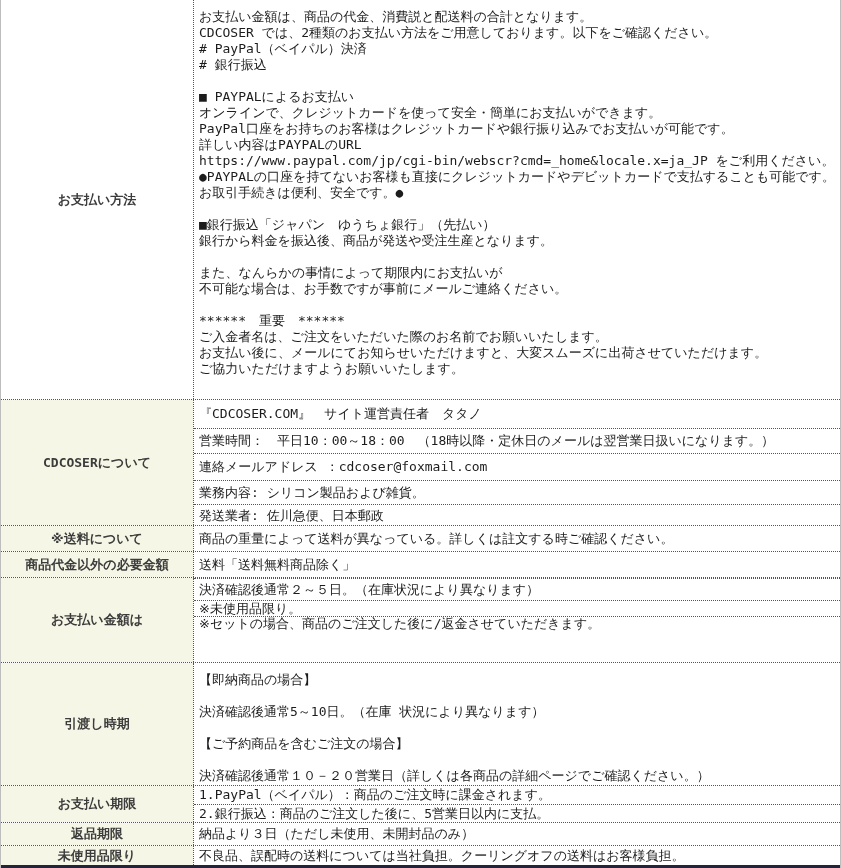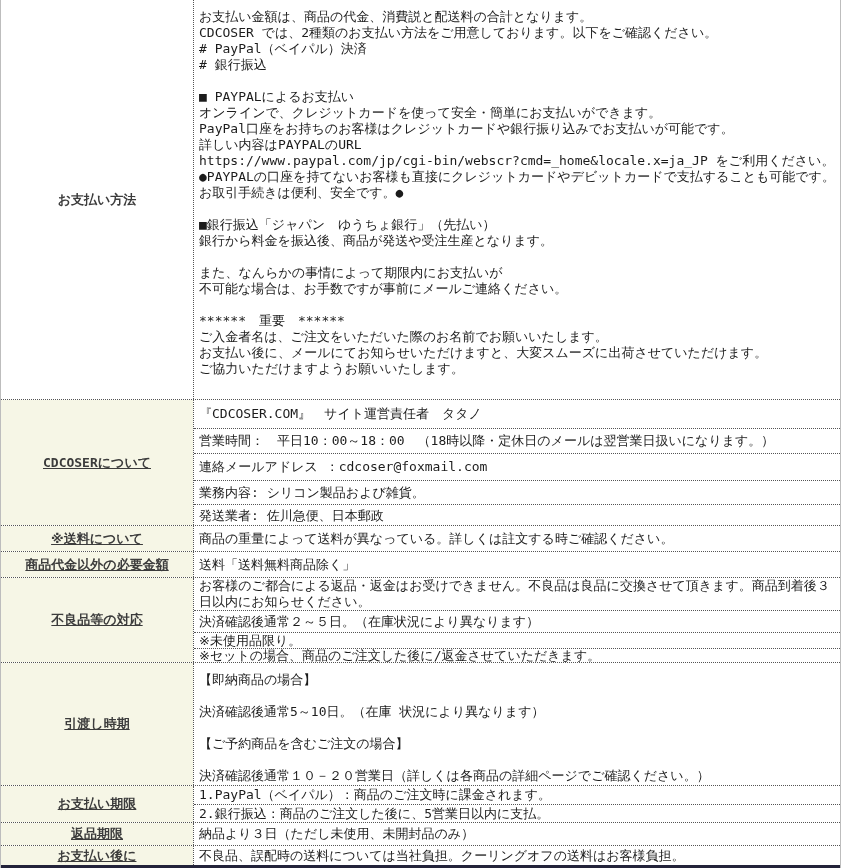--- a/index.html
+++ b/index.html
@@ -17,21 +17,21 @@
     display:flex;box-sizing:border-box;overflow:hidden;
     border-top:1px dotted #555;
   }
   .row.first{border-top:none;}
   .hcell{
     flex:0 0 192px;width:192px;box-sizing:border-box;
     display:flex;align-items:center;justify-content:center;
     font-weight:bold;color:#3c3c3c;text-align:center;
     padding:0 12px;
   }
-  .hcell.cream{background:var(--header-bg,#f6f6e6);text-decoration:underline;}
+  .hcell.cream{background:var(--header-bg,#f6f6e6);}
   .ccell{
     flex:1;box-sizing:border-box;min-width:0;
     border-left:1px dotted #555;background:#ffffff;
   }
   .multiline{
     padding:9px 4px 0 5px;white-space:pre-wrap;overflow-wrap:break-word;
   }
   .subrow{
     display:flex;align-items:center;box-sizing:border-box;overflow:hidden;
     padding:0 5px;border-top:1px dotted #555;
@@ -103,23 +103,22 @@
   </div>
 
   <div class="row rh26">
     <div class="hcell cream">商品代金以外の必要金額</div>
     <div class="ccell">
       <div class="subrow first sh25">送料「送料無料商品除く」</div>
     </div>
   </div>
 
   <div class="row rh85">
-    <div class="hcell cream">不良品等の対応</div>
+    <div class="hcell cream">お支払い金額は</div>
     <div class="ccell">
-      <div class="subrow first sh32">お客様のご都合による返品・返金はお受けできません。不良品は良品に交換させて頂きます。商品到着後３日以内にお知らせください。</div>
       <div class="subrow sh22">決済確認後通常２～５日。（在庫状況により異なります）</div>
       <div class="subrow sh16">※未使用品限り。</div>
       <div class="subrow sh15">※セットの場合、商品のご注文した後に/返金させていただきます。</div>
     </div>
   </div>
 
   <div class="row rh123">
     <div class="hcell cream">引渡し時期</div>
     <div class="ccell">
       <div class="multiline">【即納商品の場合】
@@ -141,21 +140,21 @@
   </div>
 
   <div class="row rh23">
     <div class="hcell cream">返品期限</div>
     <div class="ccell">
       <div class="subrow first sh22">納品より３日（ただし未使用、未開封品のみ）</div>
     </div>
   </div>
 
   <div class="row rh20">
-    <div class="hcell cream">お支払い後に</div>
+    <div class="hcell cream">未使用品限り</div>
     <div class="ccell">
       <div class="subrow first sh19">不良品、誤配時の送料については当社負担。クーリングオフの送料はお客様負担。</div>
     </div>
   </div>
 
   <div class="bottom-bar"></div>
 
 </div>
 
 </body></html>

